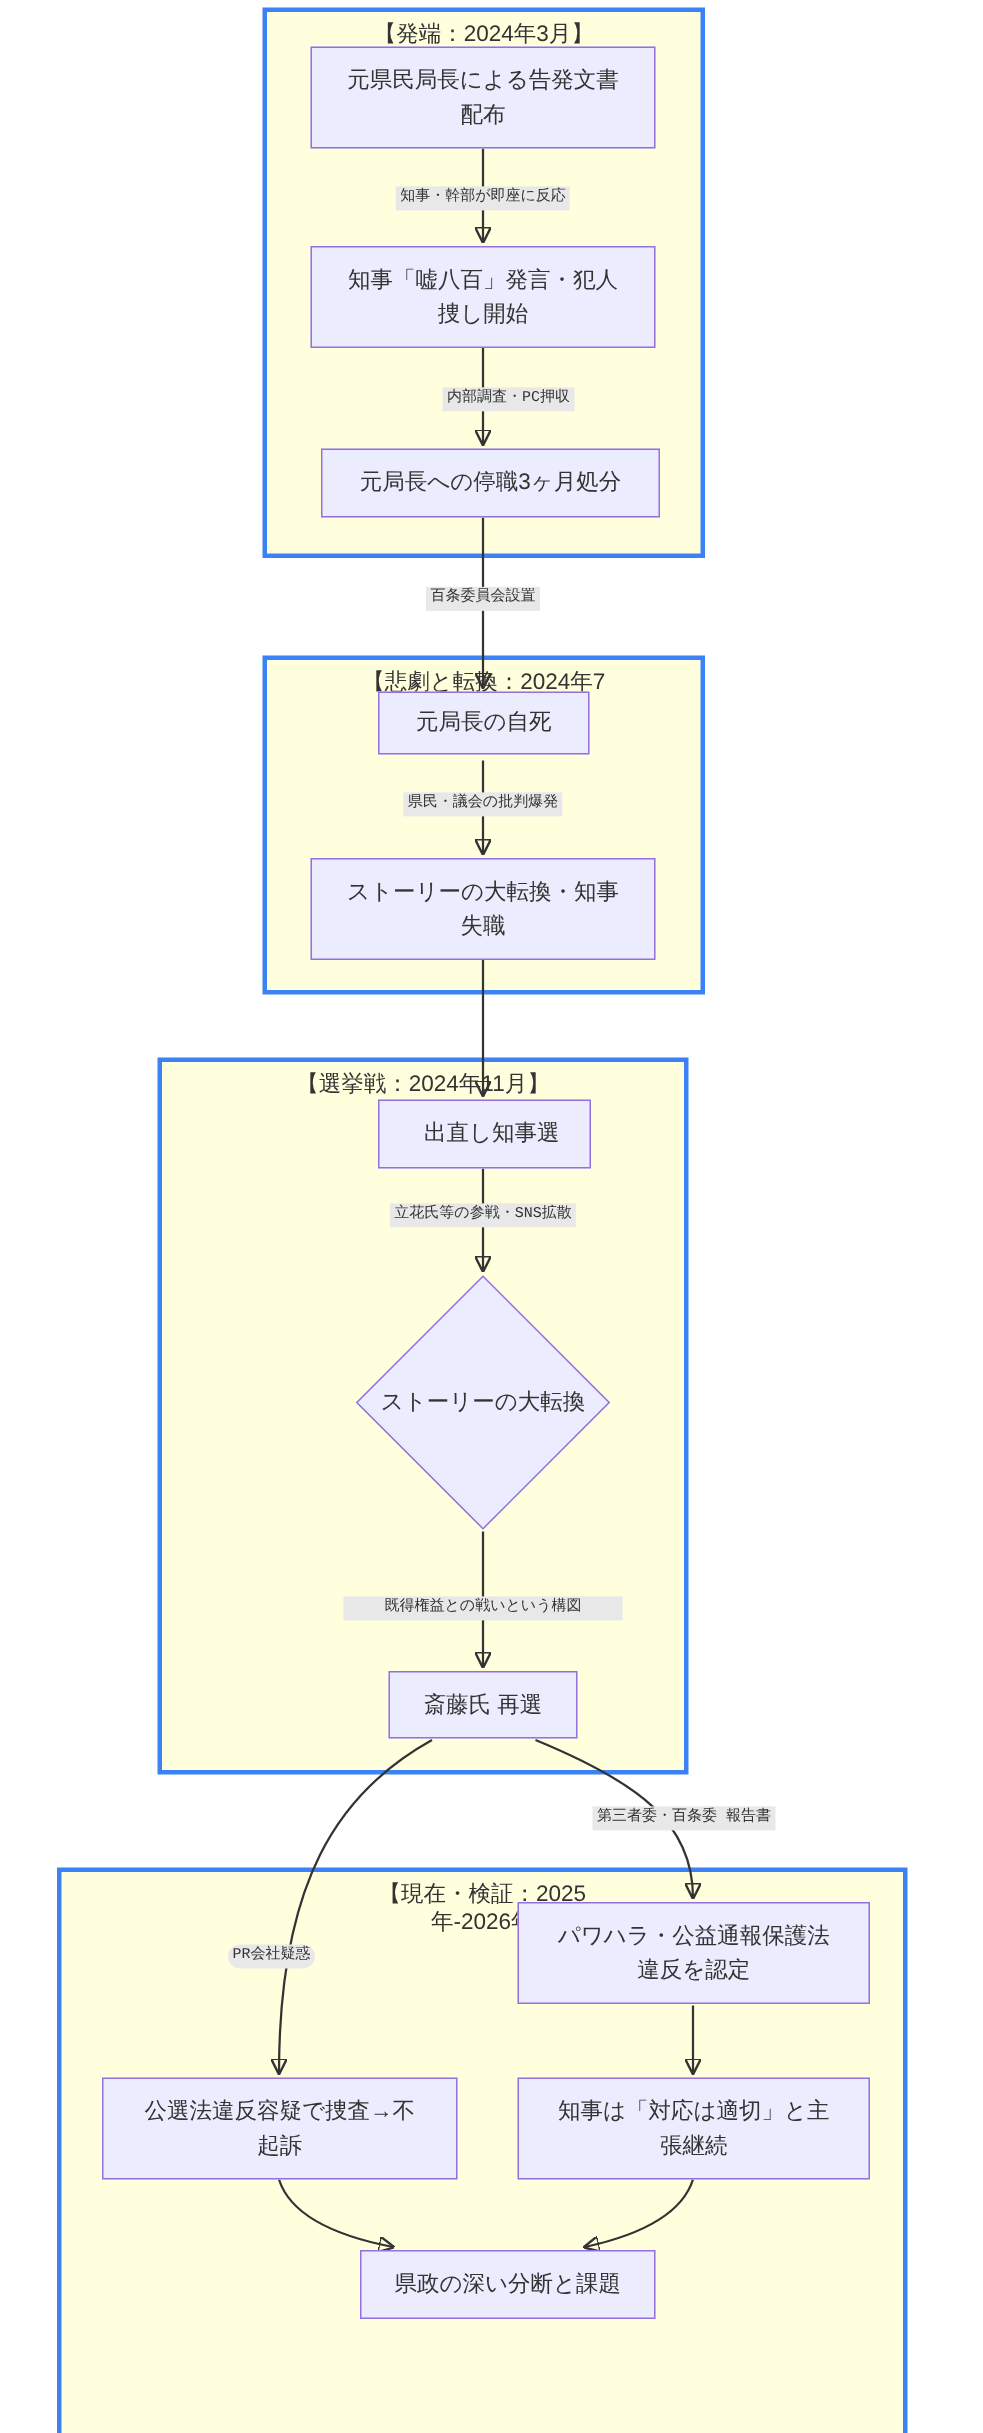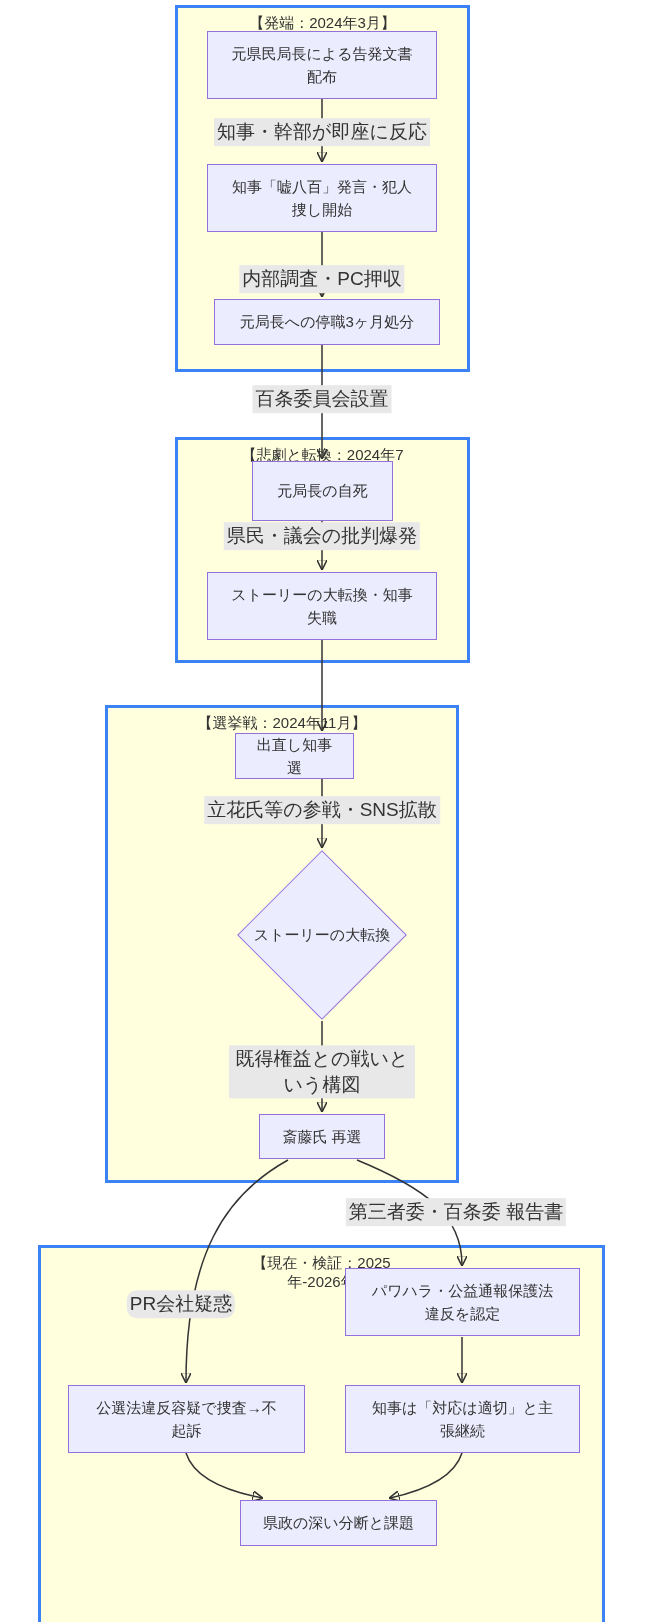--- a/index.html
+++ b/index.html
@@ -59,27 +59,28 @@
     transform:translate(-50%,-50%);
     font-size:15px;
     white-space:nowrap;
     color:#333;
     z-index:4;
   }
   .edge-label {
     position:absolute;
     transform:translate(-50%,-50%);
     background:#e8e8e8;
-    font-size:19px;
+    font-size:10px;
     line-height:1.35;
     padding:1px 3px;
     text-align:center;
     white-space:nowrap;
     color:#333;
     z-index:5;
+    font-family:Liberation Mono, monospace;
   }
   .edge-label.wrap {
     white-space:normal;
     width:186px;
   }
   svg.arrows {
     position:absolute;
     left:0; top:0;
     z-index:3;
     pointer-events:none;
@@ -137,29 +138,29 @@
   </div>
 
   <div class="node" style="left:207px; top:31px; width:230px; height:68px;">
     <span>元県民局長による告発文書配布</span>
   </div>
 
   <div class="node" style="left:214px; top:299px; width:226px; height:46px;">
     <span>元局長への停職3ヶ月処分</span>
   </div>
 
-  <div class="node" style="left:252px; top:461px; width:141px; height:60px;">
+  <div class="node" style="left:252px; top:461px; width:141px; height:42px;">
     <span>元局長の自死</span>
   </div>
 
   <div class="node" style="left:207px; top:572px; width:230px; height:68px;">
     <span>ストーリーの大転換・知事失職</span>
   </div>
 
-  <div class="node" style="left:235px; top:733px; width:119px; height:46px;justify-content:flex-end;">
+  <div class="node" style="left:252px; top:733px; width:142px; height:46px;justify-content:flex-end;">
     <span>出直し知事選</span>
   </div>
 
   <div class="diamond-shape" style="left:262px; top:875px;"></div>
   <div class="diamond-label" style="left:322px; top:935px;">ストーリーの大転換</div>
 
   <div class="node" style="left:259px; top:1114px; width:126px; height:45px;">
     <span>斎藤氏 再選</span>
   </div>
 
@@ -174,21 +175,21 @@
   <div class="node" style="left:345px; top:1385px; width:235px; height:68px;">
     <span>知事は「対応は適切」と主張継続</span>
   </div>
 
   <div class="node" style="left:240px; top:1500px; width:197px; height:46px;">
     <span>県政の深い分断と課題</span>
   </div>
 
   <div class="edge-label" style="left:322px; top:132px;">知事・幹部が即座に反応</div>
 
-  <div class="edge-label" style="left:322px; top:266px;margin-top:13px;">内部調査・PC押収</div>
+  <div class="edge-label" style="left:339px; top:266px;">内部調査・PC押収</div>
 
   <div class="edge-label" style="left:322px; top:399px;">百条委員会設置</div>
 
   <div class="edge-label" style="left:322px; top:536px;">県民・議会の批判爆発</div>
 
   <div class="edge-label" style="left:322px; top:810px;">立花氏等の参戦・SNS拡散</div>
 
   <div class="edge-label wrap" style="left:322px; top:1072px;">既得権益との戦いという構図</div>
 
   <div class="edge-label" style="left:181px; top:1304px;border-radius:10px;">PR会社疑惑</div>

